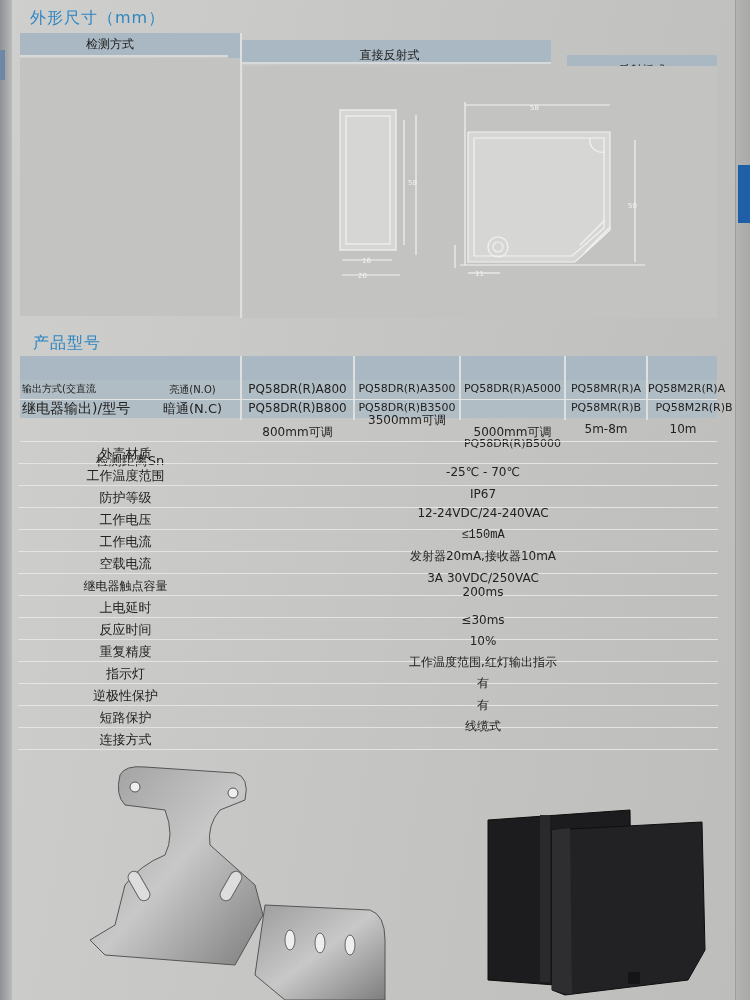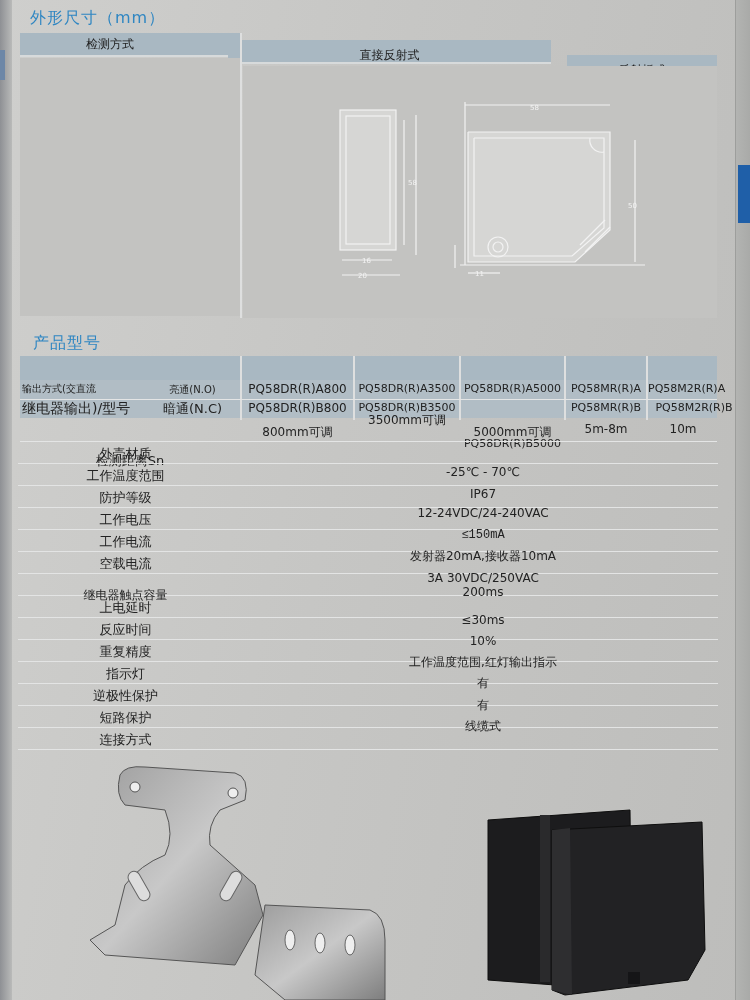--- a/index.html
+++ b/index.html
@@ -133,21 +133,21 @@
     </div>
   <div class="row" style="top:530px;">
       <span class="label">工作电流</span>
       <span class="val" style="top:-3px;font-family:Liberation Mono, monospace;">≤150mA</span>
     </div>
   <div class="row" style="top:552px;">
       <span class="label">空载电流</span>
       <span class="val" style="top:-4px;">发射器20mA,接收器10mA</span>
     </div>
   <div class="row" style="top:574px;">
-      <span class="label" style="font-size:12px;margin-top:9px;">继电器触点容量</span>
+      <span class="label" style="font-size:12px;">继电器触点容量</span>
       <span class="val" style="top:-4px;">3A 30VDC/250VAC</span>
     </div>
   <div class="row" style="top:596px;">
       <span class="label">上电延时</span>
       <span class="val" style="top:-12px;">200ms</span>
     </div>
   <div class="row" style="top:618px;">
       <span class="label">反应时间</span>
       <span class="val" style="top:-6px;">≤30ms</span>
     </div>

